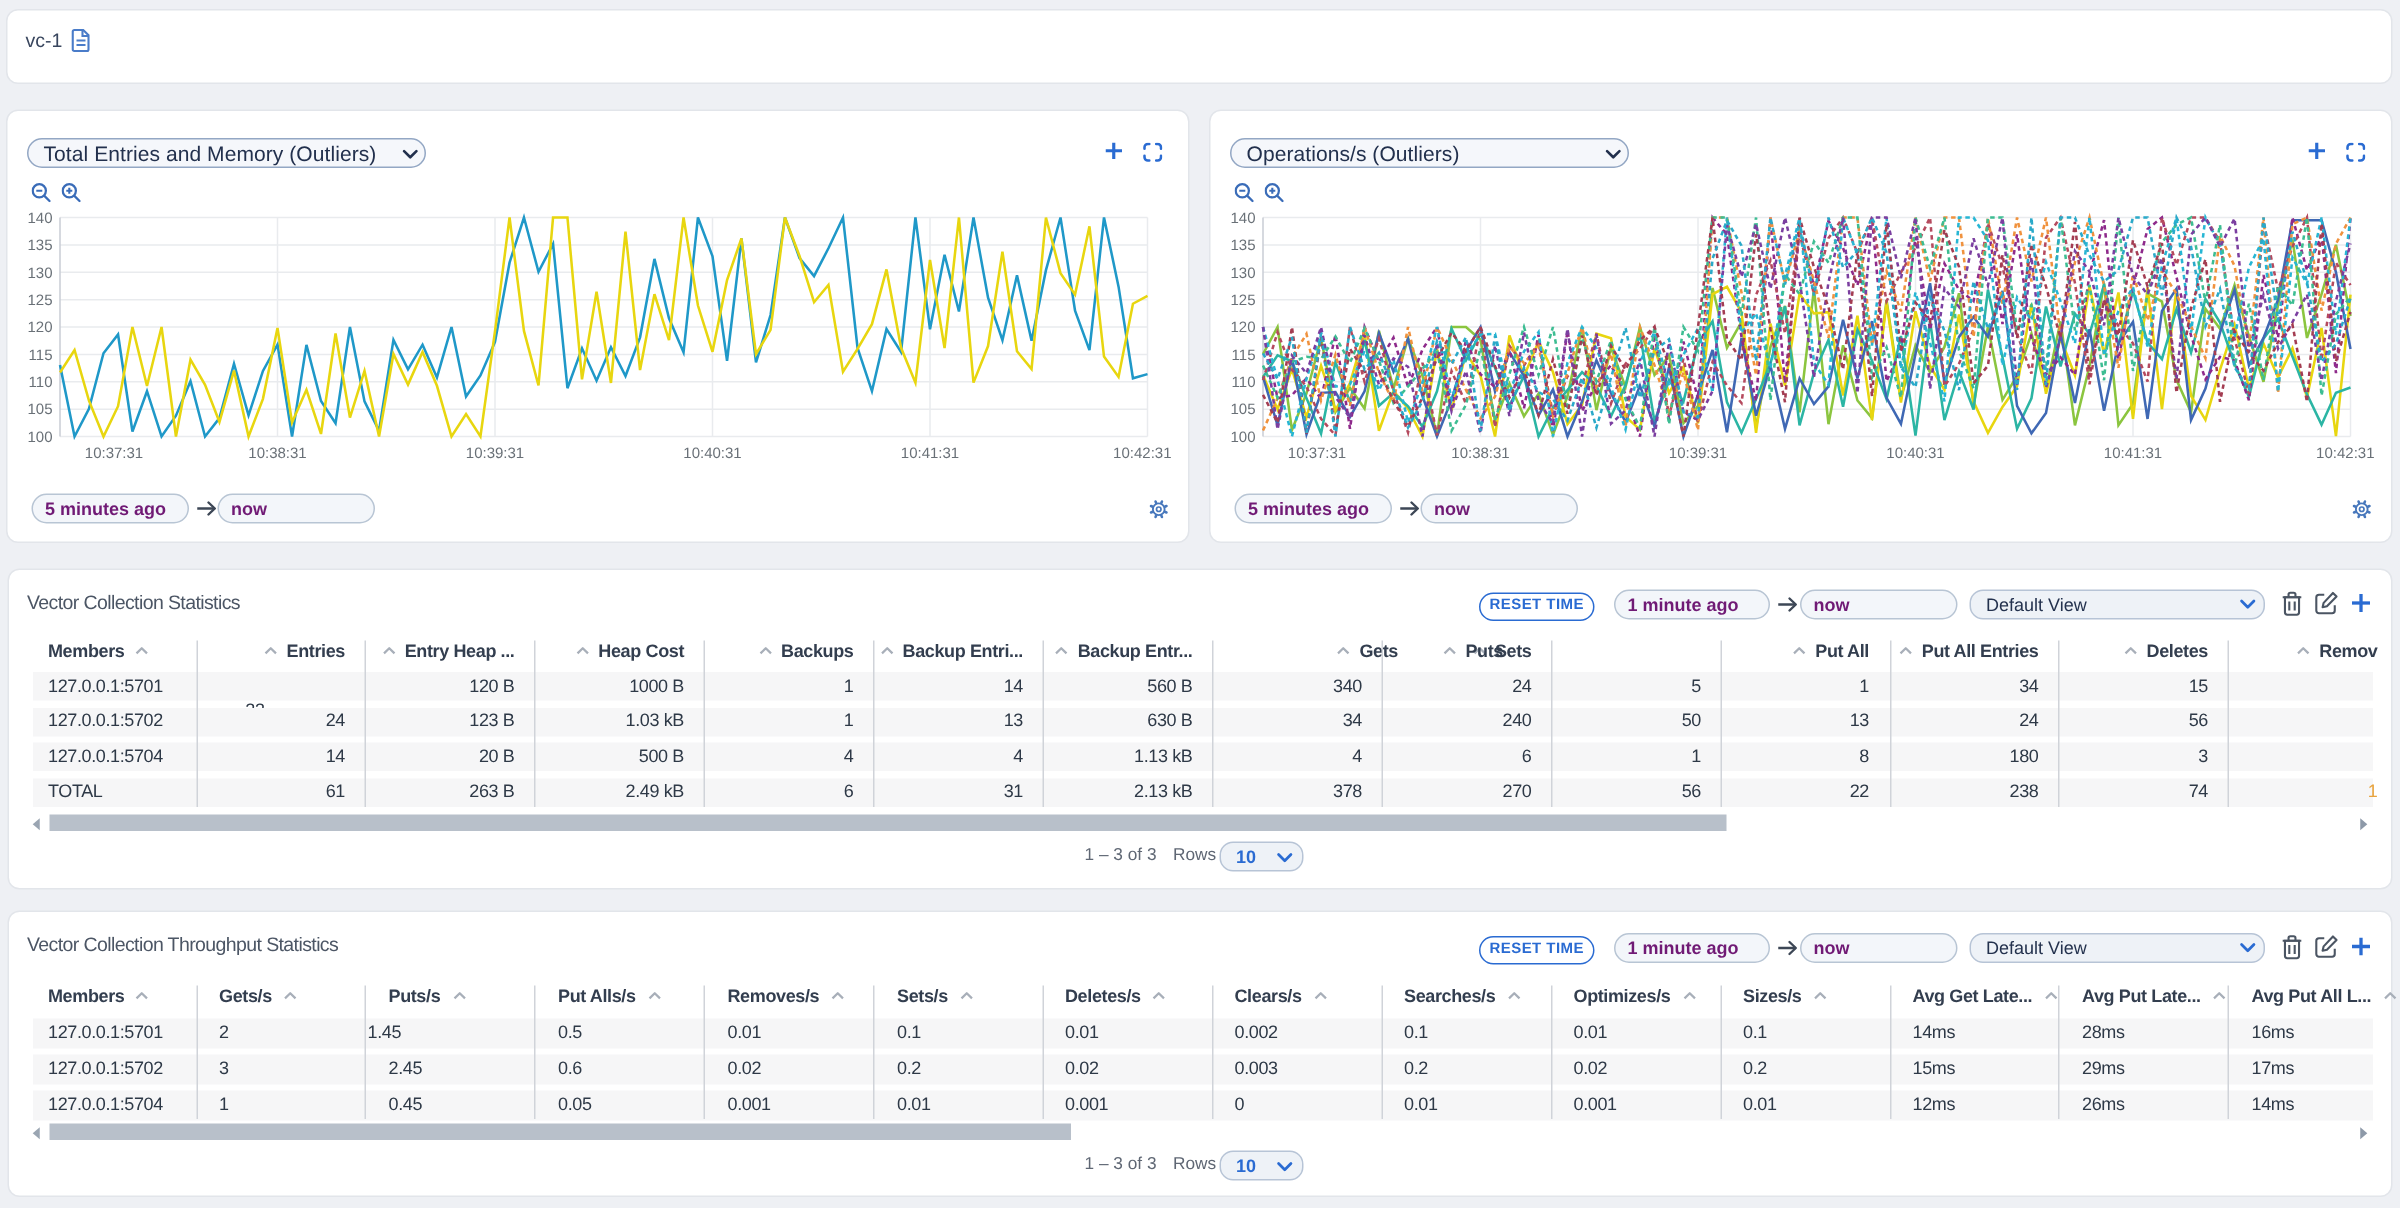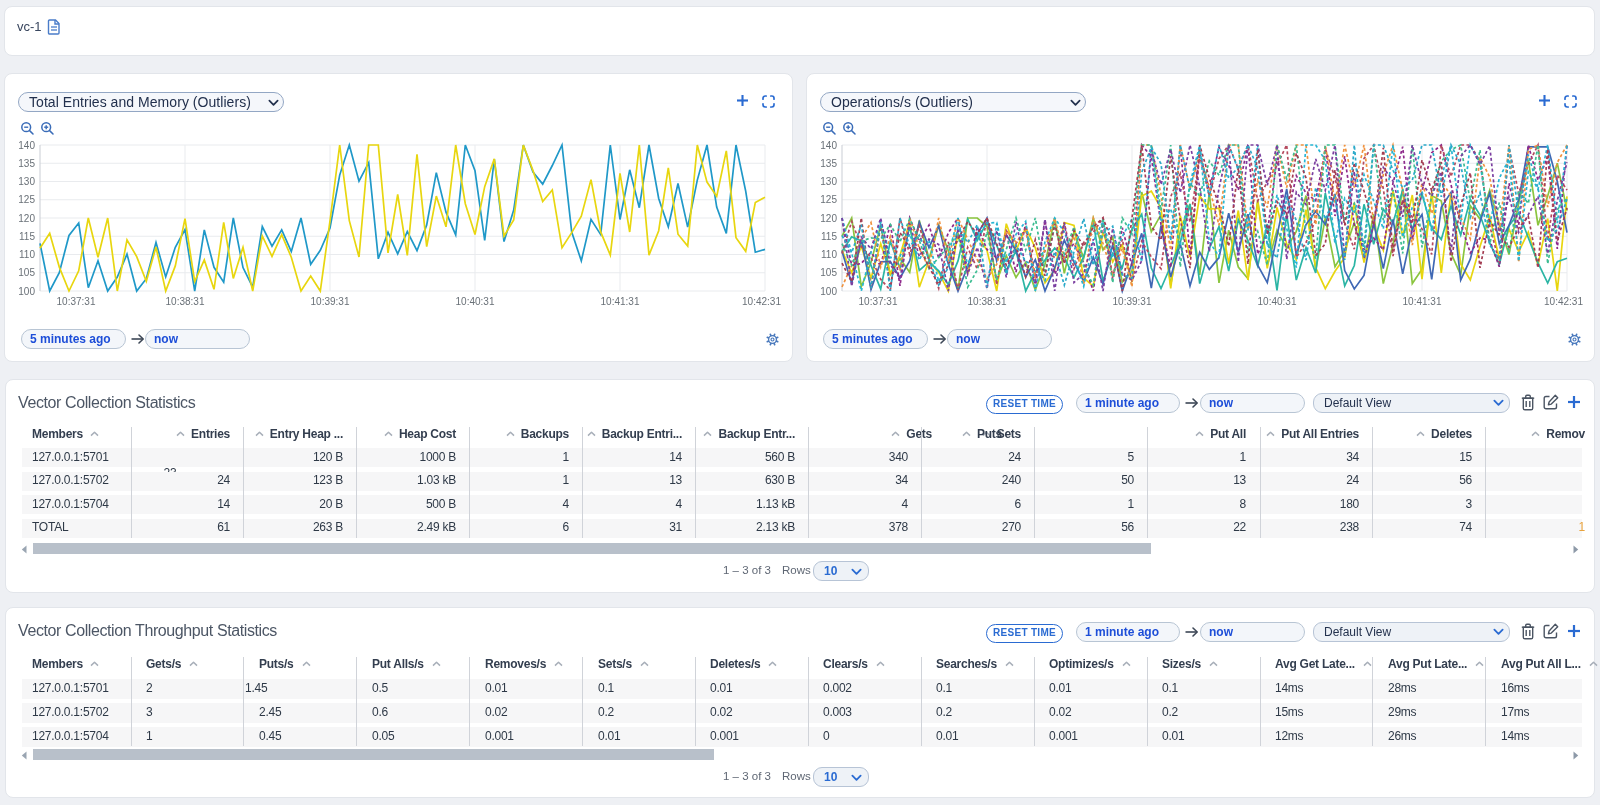--- a/index.html
+++ b/index.html
@@ -4,24 +4,24 @@
 body { width: 1600px; height: 805px; position: relative; overflow: hidden;
   font-family: "Liberation Sans", sans-serif;
   background-color: #eef0f4; }
 .card { position: absolute; background: #fff; border: 1px solid #e2e5ea; border-radius: 8px; }
 .sel { position: absolute; background: #f5f7fb; border: 1px solid #93a7c4; border-radius: 10px;
   display: flex; align-items: center; padding-left: 10px; }
 .selt { font-size: 14px; letter-spacing: 0.05px; color: #22304d; }
 .sel2 { position: absolute; background: #eef2f7; border: 1px solid #b7c4d6; border-radius: 9px;
   height: 20px; font-size: 12px; color: #24324e; line-height: 18px; padding-left: 10px; }
 .inp { position: absolute; background: #f3f6fa; border: 1px solid #b8c5d4; border-radius: 10px;
-  height: 20px; font-size: 12px; font-weight: bold; color: #1d4ed8; line-height: 18px; padding-left: 8px; }
+  height: 20px; font-size: 12px; font-weight: bold; color: #701a75; line-height: 18px; padding-left: 8px; }
 .rbtn { position: absolute; width: 77px; height: 19px; border: 1.5px solid #2a6bd2; border-radius: 12px;
   color: #2a6bd2; font-size: 10px; font-weight: bold; letter-spacing: 0.3px; text-align: center; line-height: 16px; }
-.ttl { position: absolute; font-size: 16px; letter-spacing: -0.4px; color: #4c5665; }
+.ttl { position: absolute; font-size: 13px; letter-spacing: -0.4px; color: #4c5665; }
 .th { position: absolute; font-size: 12px; letter-spacing: -0.25px; font-weight: bold; color: #333e4f; white-space: nowrap; }
 .thf { display: flex; align-items: center; height: 16px; }
 .td { position: absolute; font-size: 12px; letter-spacing: -0.25px; color: #2e3947; white-space: nowrap; }
 .rband { position: absolute; background-color: #f6f6f7; }
 .pag { position: absolute; font-size: 11.5px; color: #5f6774; }
 </style></head><body>
 <div class="card" style="left:4px;top:6px;width:1591px;height:50px"></div>
 <div style="position:absolute;left:17px;top:19px;font-size:13px;color:#39465e">vc-1</div>
 <svg width="14" height="16" viewBox="0 0 14 16" style="position:absolute;left:47px;top:19px">
     <path d="M2.5 1h6l3.5 3.5V14a1 1 0 0 1-1 1H2.5a1 1 0 0 1-1-1V2a1 1 0 0 1 1-1z" fill="none" stroke="#4a7cc9" stroke-width="1.4"></path>

